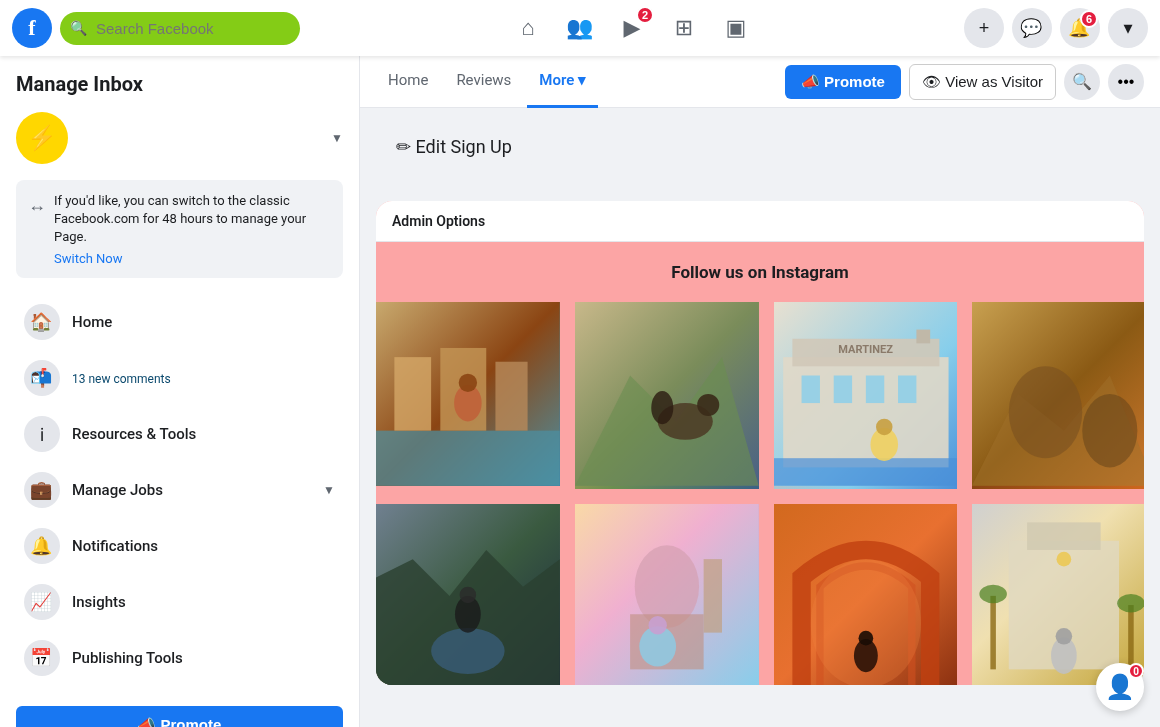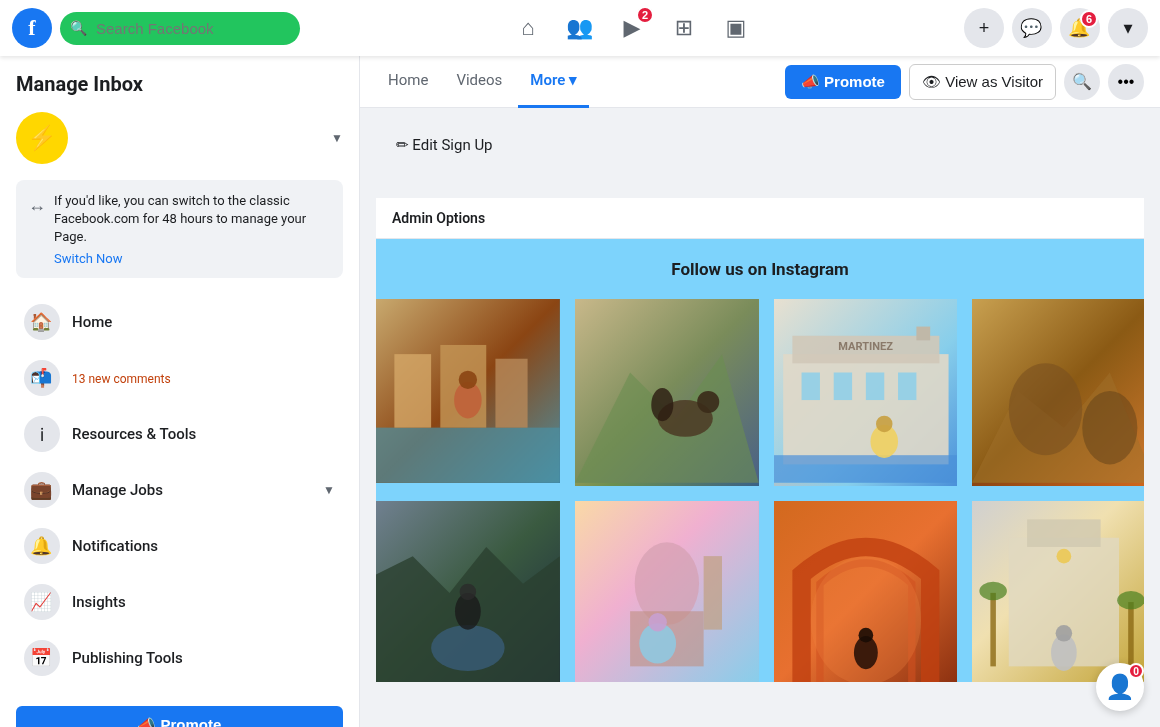--- a/index.html
+++ b/index.html
@@ -8,21 +8,21 @@
     
     .top-nav {
       position: fixed; top: 0; left: 0; right: 0; height: 56px;
       background: #fff; display: flex; align-items: center;
       justify-content: space-between; padding: 0 12px;
       box-shadow: 0 2px 4px rgba(0,0,0,0.1); z-index: 100;
     }
     .nav-left { display: flex; align-items: center; gap: 8px; }
     .fb-logo { width: 40px; height: 40px; background: #1877f2; border-radius: 50%; display: flex; align-items: center; justify-content: center; cursor: pointer; }
     .fb-logo-f { color: #fff; font-size: 22px; font-weight: bold; font-family: Georgia, serif; }
-    .nav-search { background: #22c55e; border: none; border-radius: 20px; padding: 8px 16px 8px 36px; font-size: 15px; outline: none; width: 240px; }
+    .nav-search { background: #84cc16; border: none; border-radius: 20px; padding: 8px 16px 8px 36px; font-size: 15px; outline: none; width: 240px; }
     .nav-search-wrap { position: relative; display: flex; align-items: center; }
     .search-icon-nav { position: absolute; left: 10px; color: #606770; }
 
     .nav-center { display: flex; align-items: center; gap: 4px; }
     .nav-icon-btn { width: 48px; height: 48px; border-radius: 50%; background: none; border: none; cursor: pointer; display: flex; align-items: center; justify-content: center; color: #606770; font-size: 22px; position: relative; }
     .nav-badge { position: absolute; top: 2px; right: 2px; background: #e41e3f; color: #fff; border-radius: 10px; font-size: 11px; font-weight: bold; min-width: 18px; height: 18px; display: flex; align-items: center; justify-content: center; border: 2px solid #fff; }
 
     .nav-right { display: flex; align-items: center; gap: 8px; }
     .nav-action-btn { width: 40px; height: 40px; border-radius: 50%; background: #e4e6eb; border: none; cursor: pointer; display: flex; align-items: center; justify-content: center; font-size: 18px; color: #1c1e21; position: relative; }
 
@@ -40,21 +40,21 @@
     .switch-banner { margin: 8px 16px; background: #f0f2f5; border-radius: 8px; padding: 12px; display: flex; align-items: flex-start; gap: 8px; }
     .switch-arrow { font-size: 18px; color: #606770; margin-top: 2px; }
     .switch-text { font-size: 13px; color: #1c1e21; line-height: 1.4; }
     .switch-link { color: #1877f2; cursor: pointer; font-size: 13px; display: block; margin-top: 4px; }
 
     .sidebar-nav { padding: 8px 0; }
     .sidebar-item { display: flex; align-items: center; gap: 12px; padding: 10px 16px; cursor: pointer; border-radius: 8px; margin: 0 8px; }
     .sidebar-item-icon { width: 36px; height: 36px; border-radius: 50%; background: #e4e6eb; display: flex; align-items: center; justify-content: center; font-size: 18px; flex-shrink: 0; }
     .sidebar-item-content { flex: 1; }
     .sidebar-item-label { font-size: 15px; font-weight: 500; }
-    .sidebar-item-sub { font-size: 12px; color: #c2410c; margin-top: 2px; }
+    .sidebar-item-sub { font-size: 12px; color: #0c4a6e; margin-top: 2px; }
     .sidebar-item-chevron { color: #606770; font-size: 12px; }
 
     .promote-btn-sidebar {
       margin: 12px 16px; background: #1877f2; color: #fff; border: none;
       border-radius: 6px; padding: 10px; font-size: 15px; font-weight: 600;
       cursor: pointer; width: calc(100% - 32px); display: flex; align-items: center; justify-content: center; gap: 8px;
     }
 
     
     .main-content {
@@ -75,27 +75,27 @@
 
     .page-nav-actions { margin-left: auto; display: flex; align-items: center; gap: 8px; }
     .promote-nav-btn { background: #1877f2; color: #fff; border: none; border-radius: 6px; padding: 8px 16px; font-size: 15px; font-weight: 600; cursor: pointer; display: flex; align-items: center; gap: 6px; }
     .visitor-btn { background: #fff; color: #1c1e21; border: 1px solid #ccc; border-radius: 6px; padding: 8px 12px; font-size: 15px; cursor: pointer; display: flex; align-items: center; gap: 6px; }
     .icon-btn-sm { width: 36px; height: 36px; border-radius: 50%; background: #e4e6eb; border: none; cursor: pointer; display: flex; align-items: center; justify-content: center; font-size: 16px; }
 
     
     .content-area { padding: 16px; }
 
     
-    .edit-signup-banner { background: #f0f2f5; border-radius: 8px; padding: 12px 20px; margin-bottom: 16px; display: inline-flex; align-items: center; gap: 8px; font-size: 15px; color: #1c1e21; cursor: pointer; }
+    .edit-signup-banner { background: #f0f2f5; border-radius: 8px; padding: 12px 20px; margin-bottom: 16px; display: inline-flex; align-items: center; gap: 8px; font-size: 18px; color: #1c1e21; cursor: pointer; }
 
     
     .admin-options-bar { background: #fff; padding: 12px 16px; font-size: 14px; font-weight: 600; color: #1c1e21; border-bottom: 1px solid #e4e6eb; }
 
     
-    .instagram-section { background: #7dd3fc; border-radius: 0; overflow: hidden; }
+    .instagram-section { background: #fca5a5; border-radius: 16px; overflow: hidden; }
     .instagram-title { font-size: 17px; font-weight: 700; text-align: center; padding: 20px; }
     .instagram-grid { display: grid; grid-template-columns: repeat(4, 1fr); gap: 15px; }
     .insta-img { width: 100%; aspect-ratio: 1; object-fit: cover; background: #ccc; }
 
     
     .img-1 { background: linear-gradient(135deg, #c8a96e 0%, #8B4513 30%, #4a90a4 60%, #2563a8 100%); }
     .img-2 { background: linear-gradient(135deg, #8B7355 0%, #c4a35a 30%, #6b8e50 60%, #3a6186 100%); }
     .img-3 { background: linear-gradient(135deg, #e8d5b7 0%, #c0c0c0 40%, #87ceeb 70%, #4a90d9 100%); }
     .img-4 { background: linear-gradient(135deg, #c8a96e 0%, #8B4513 50%, #d2691e 100%); }
     .img-5 { background: linear-gradient(135deg, #708090 0%, #4a6741 40%, #2e4057 80%, #1a1a2e 100%); }
@@ -218,21 +218,21 @@
 
   </nav>
 
   <button class="promote-btn-sidebar">📣 Promote</button>
 </aside>
 
 <div class="main-content">
 
   <div class="page-nav">
     <div class="page-nav-item">Home</div>
-    <div class="page-nav-item">Videos</div>
+    <div class="page-nav-item">Reviews</div>
     <div class="page-nav-item active page-nav-more">More ▾</div>
 
     <div class="page-nav-actions">
       <button class="promote-nav-btn">📣 Promote</button>
       <button class="visitor-btn">👁 View as Visitor</button>
       <button class="icon-btn-sm">🔍</button>
       <button class="icon-btn-sm">•••</button>
     </div>
   </div>
 

